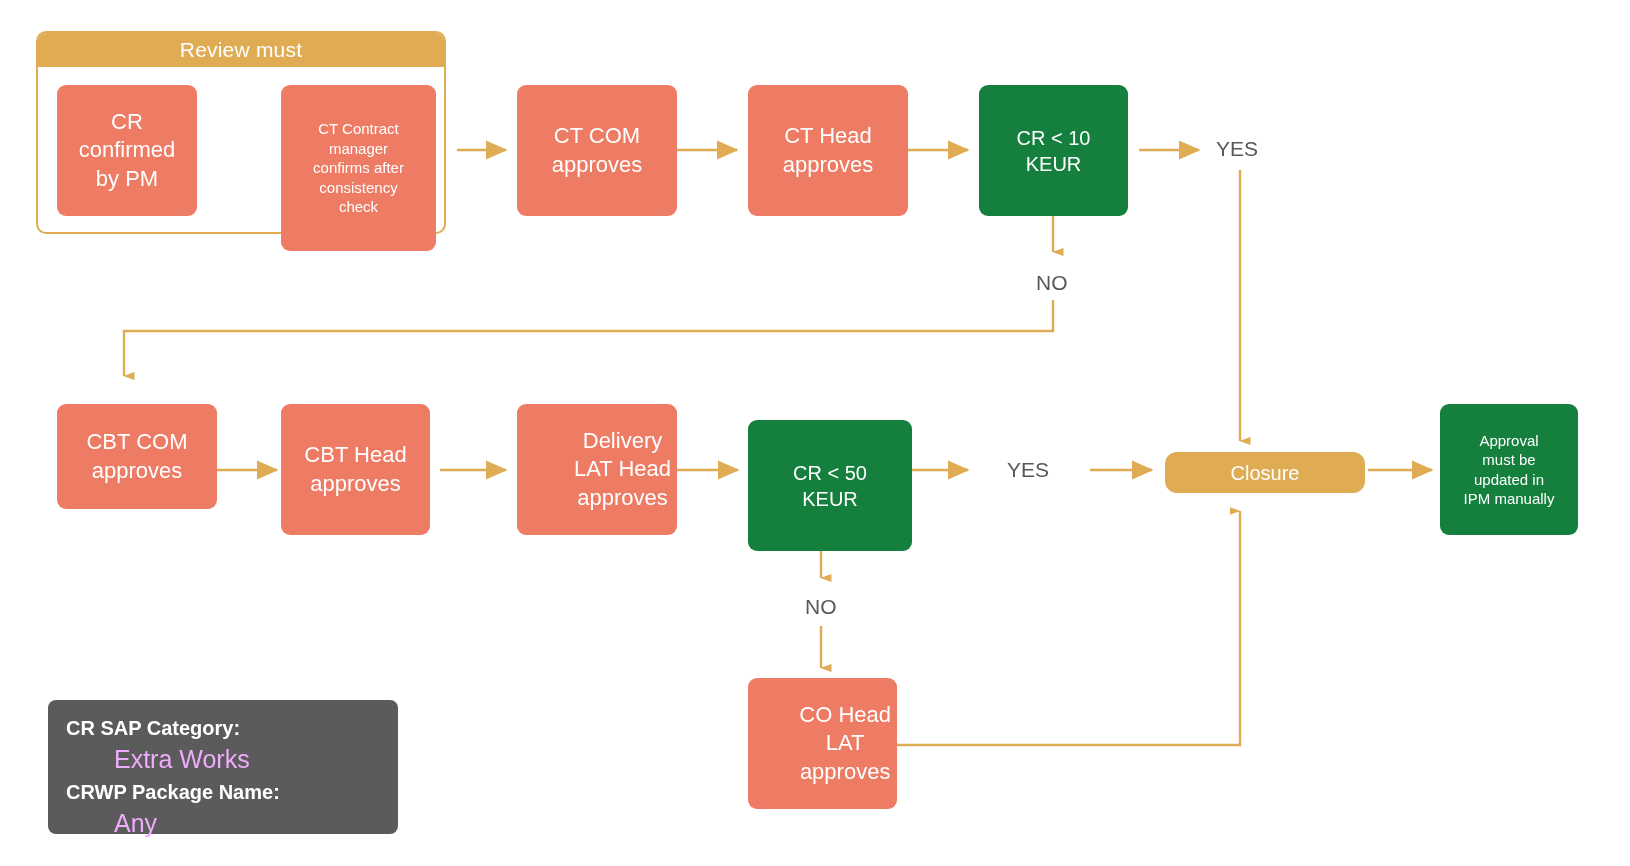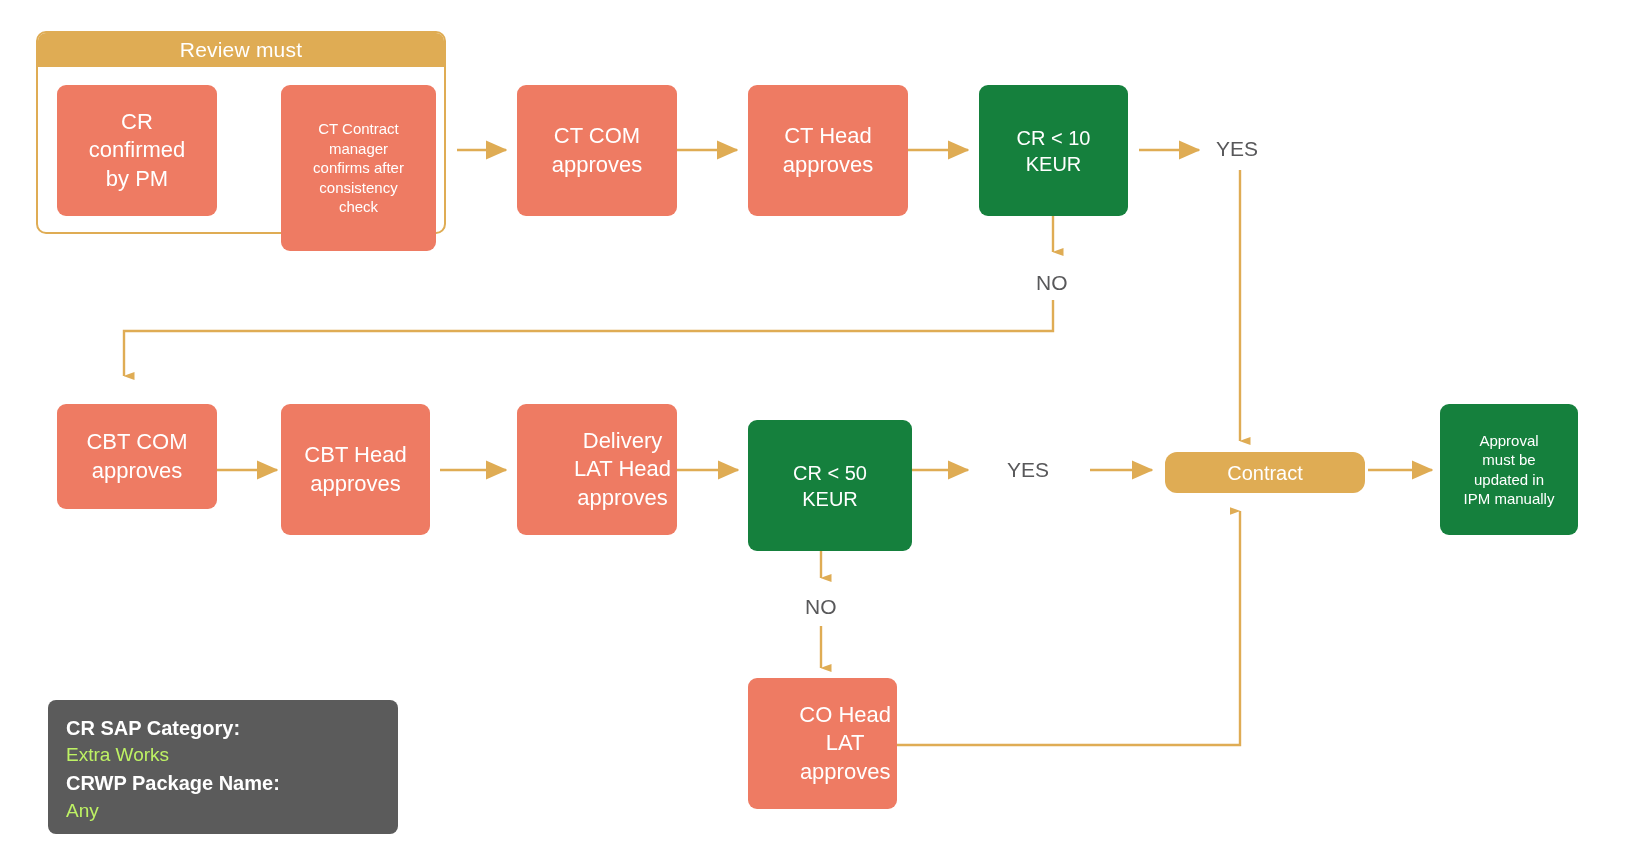--- a/index.html
+++ b/index.html
@@ -88,25 +88,26 @@
     padding: 14px 18px 16px 18px;
     box-sizing: border-box;
   }
   .info-card .k {
     font-size: 20px;
     font-weight: bold;
     line-height: 1.42;
     display: block;
   }
   .info-card .v {
-    font-size: 19px;
+    font-size: 25px;
     font-weight: normal;
     line-height: 1.42;
     display: block;
-    color: #bef264;
+    color: #f0abfc;
+    margin-left: 48px;
   }
 </style>
 </head>
 <body>
 
 <div id="canvas">
 
   <svg class="edges" viewBox="0 0 1630 866" xmlns="http://www.w3.org/2000/svg">
     <defs>
       <marker id="ah" markerWidth="9" markerHeight="8" refX="8.4" refY="4" orient="auto" markerUnits="strokeWidth">
@@ -141,21 +142,21 @@
       <line x1="821" y1="626" x2="821" y2="668" marker-end="url(#ahv)"></line>
 
       <path d="M896,745 L1240,745 L1240,511" marker-end="url(#ahv)"></path>
     </g>
   </svg>
 
   <div class="group-box" style="left:36px; top:31px; width:410px; height:203px;">
     <div class="group-header">Review must</div>
   </div>
 
-  <div class="node process" style="left:57px; top:85px; width:160px; height:131px;">
+  <div class="node process" style="left:57px; top:85px; width:140px; height:131px;">
     <span class="label fs-22">CR
 confirmed
 by PM</span>
   </div>
 
   <div class="node process" style="left:281px; top:85px; width:155px; height:166px;">
     <span class="label fs-15">CT Contract
 manager
 confirms after
 consistency
@@ -204,21 +205,21 @@
   <div class="node decision" style="left:748px; top:420px; width:164px; height:131px;">
     <span class="label fs-20">CR &lt; 50
 KEUR</span>
   </div>
 
   <div class="edge-label" style="left:1007px; top:458px;">
     <span>YES</span>
   </div>
 
   <div class="node terminal" style="left:1165px; top:452px; width:200px; height:41px;">
-    <span class="label fs-20">Contract</span>
+    <span class="label fs-20">Closure</span>
   </div>
 
   <div class="node decision" style="left:1440px; top:404px; width:138px; height:131px;">
     <span class="label fs-15">Approval
 must be
 updated in
 IPM manually</span>
   </div>
 
   <div class="edge-label" style="left:805px; top:595px;">

